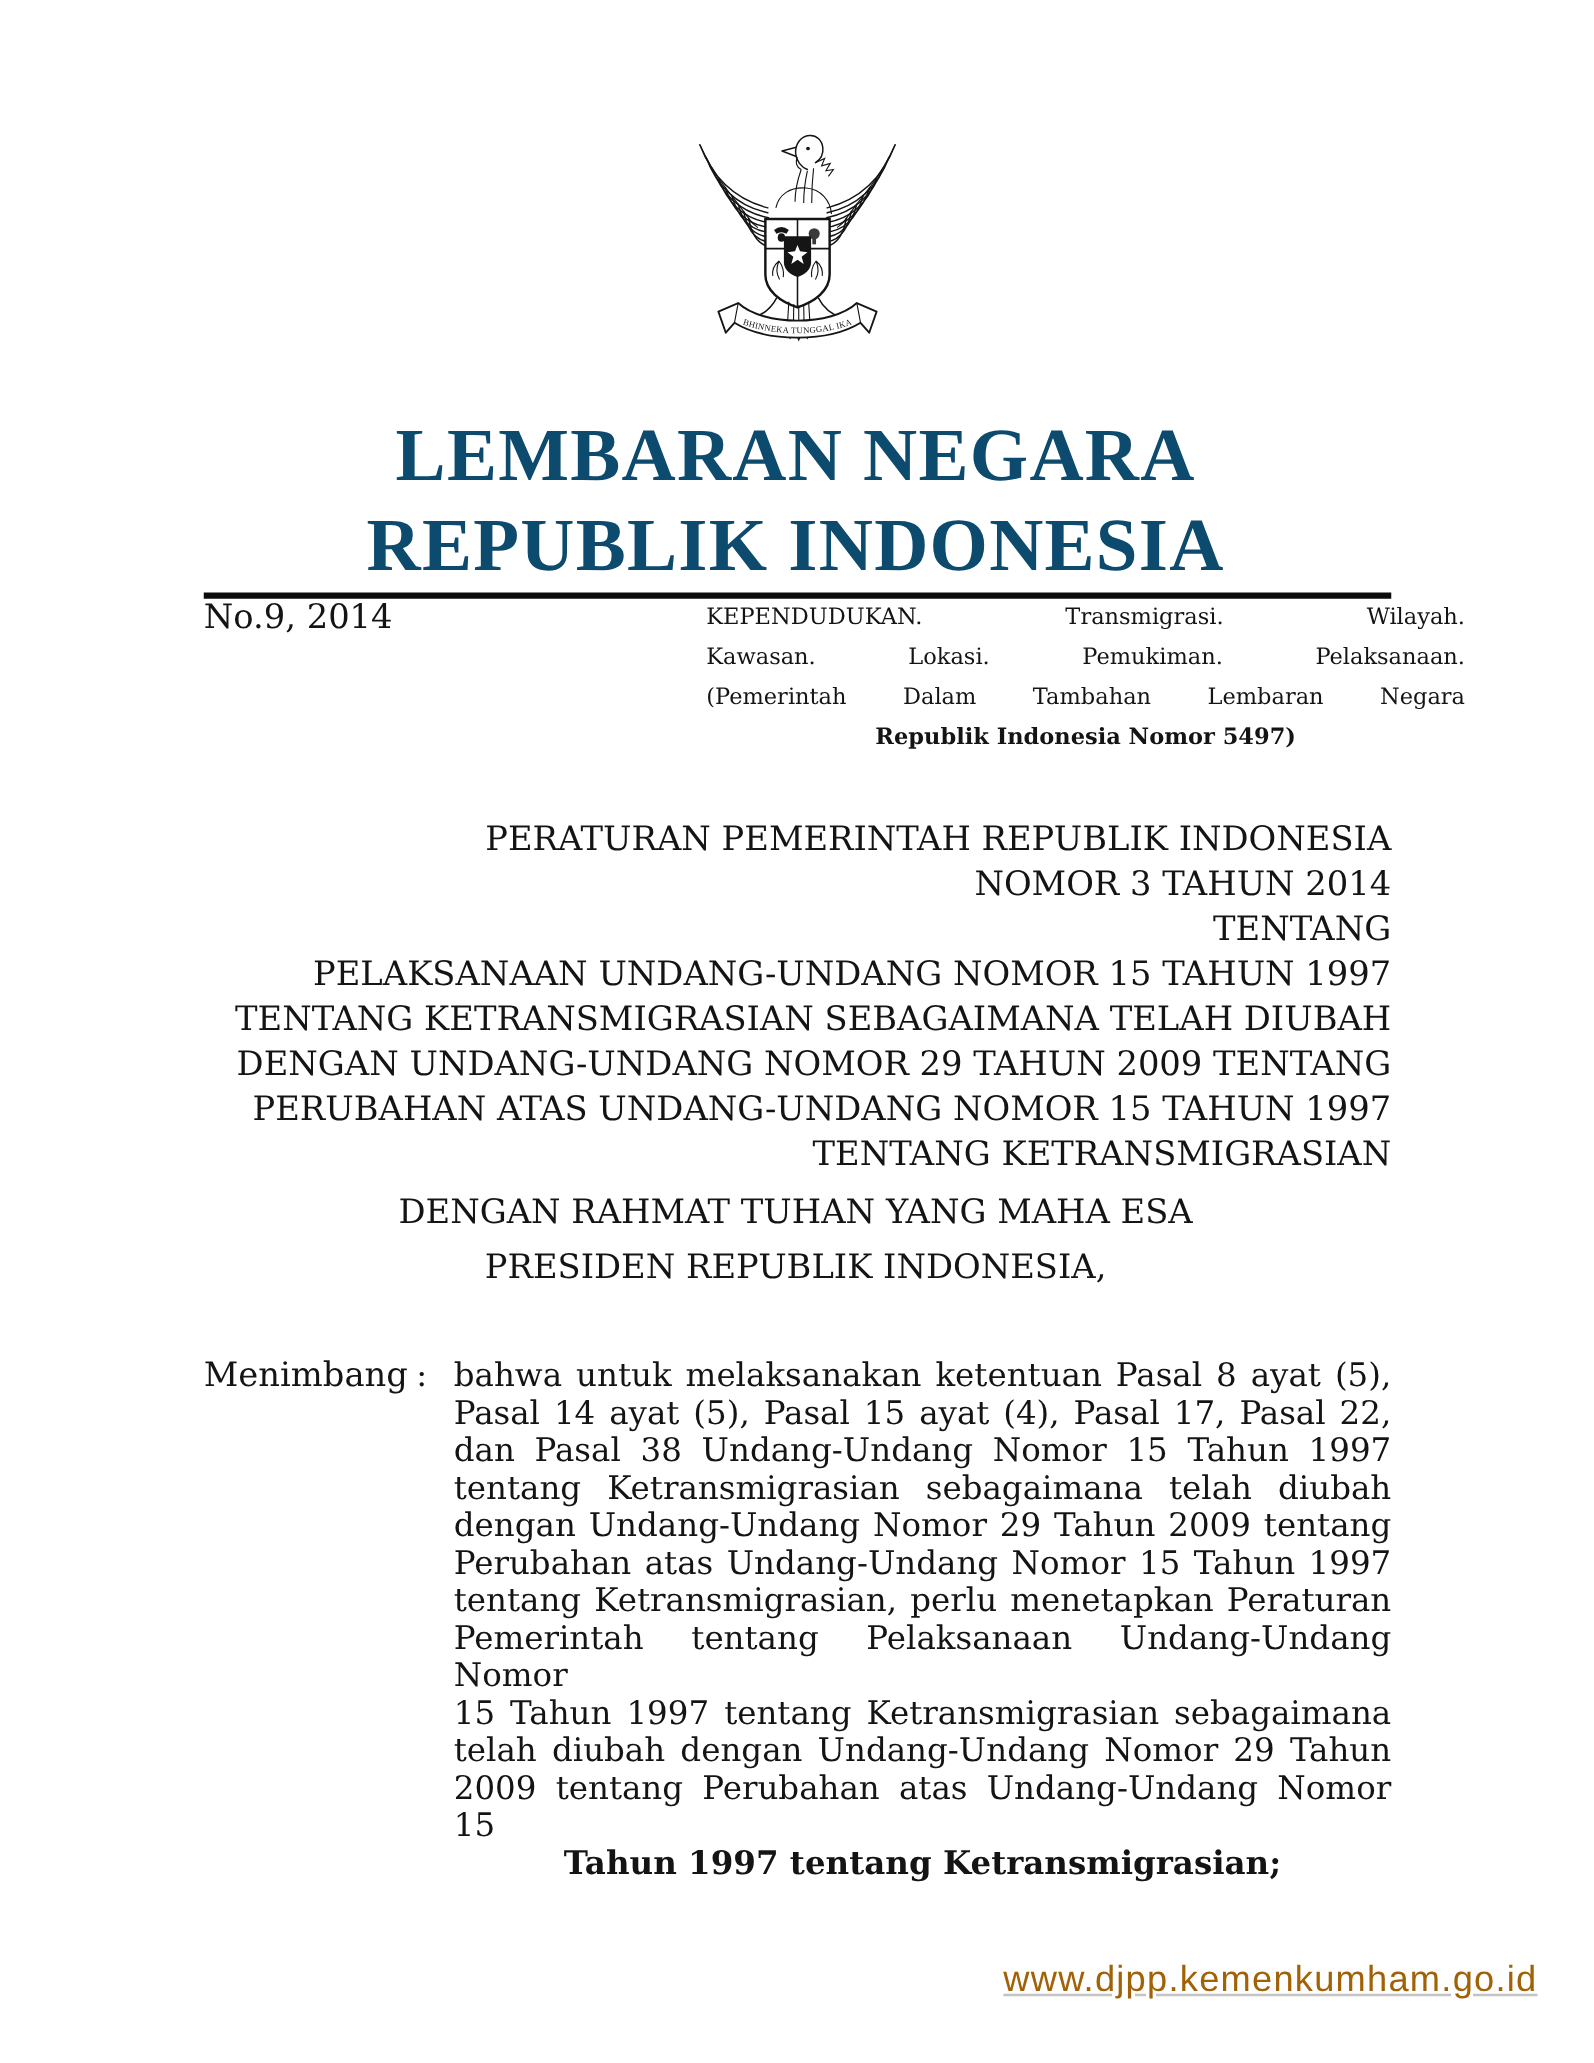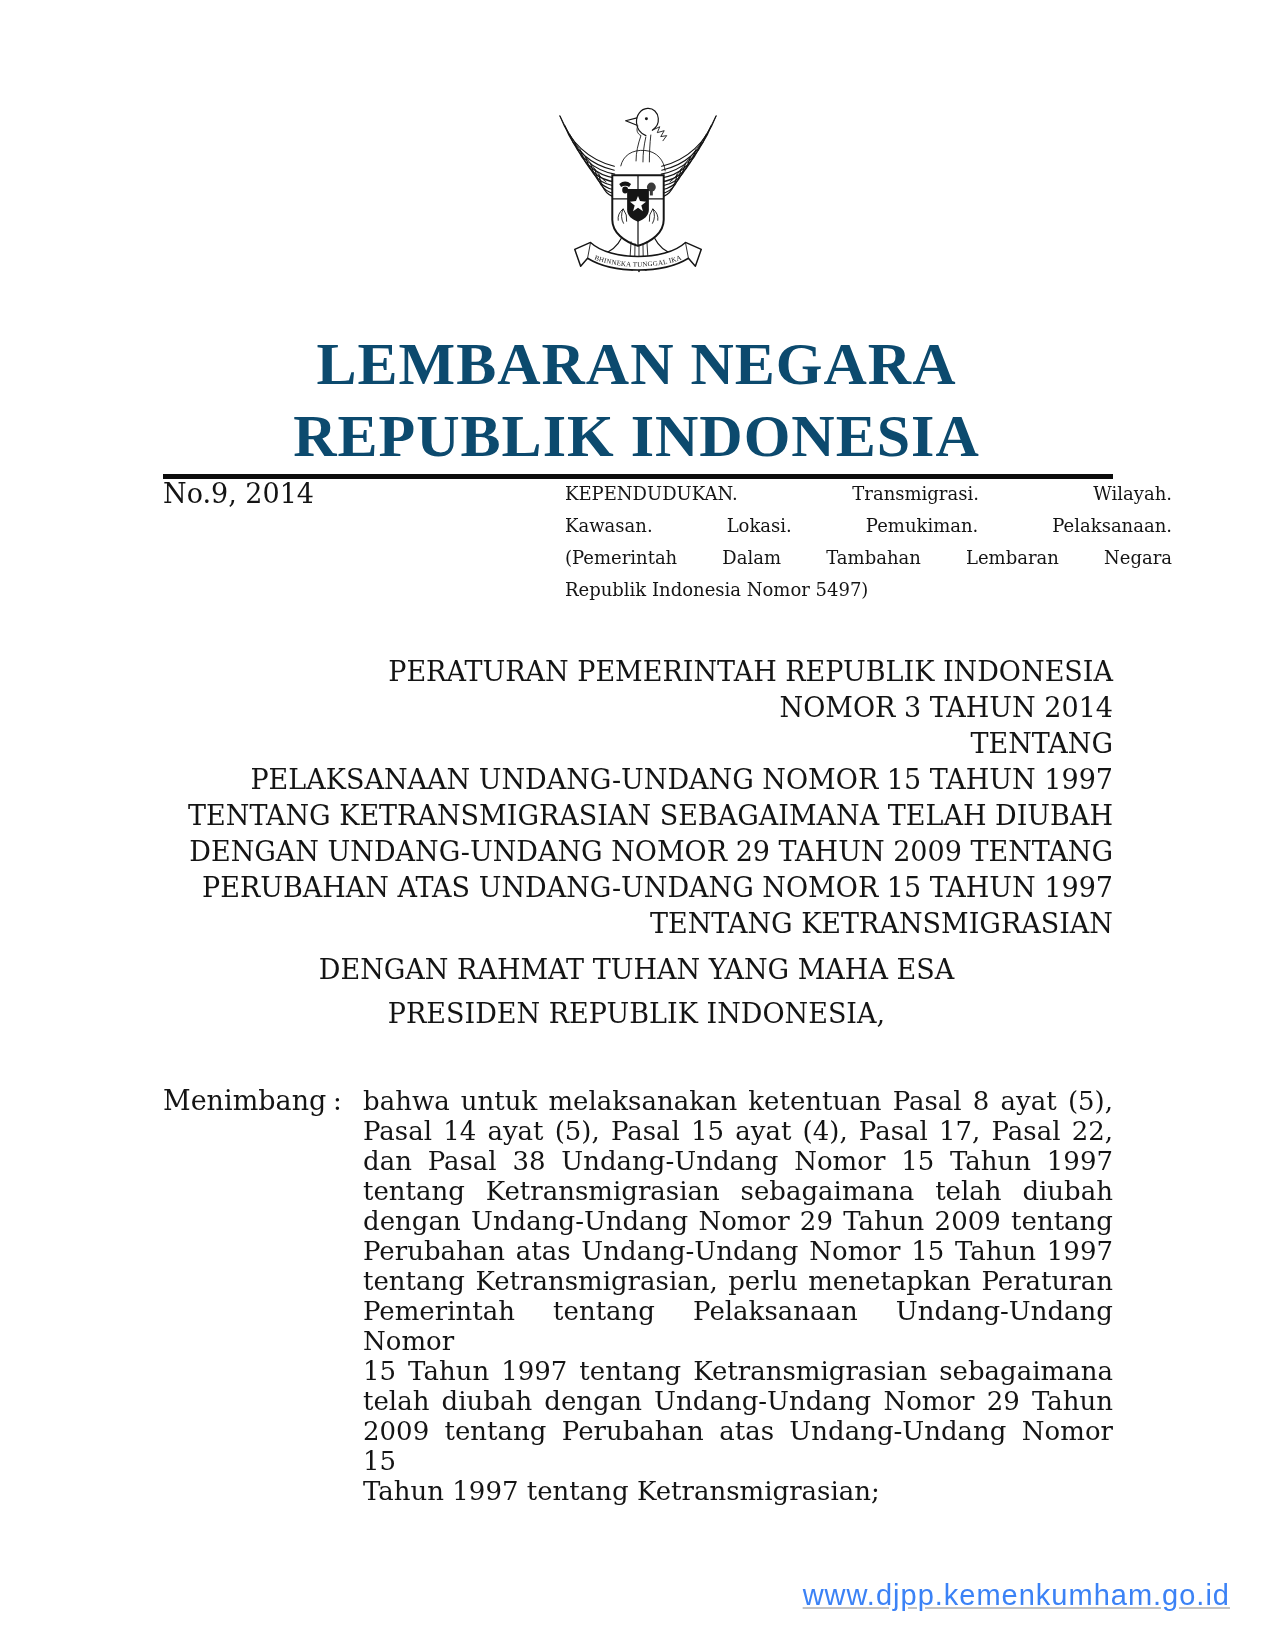--- a/index.html
+++ b/index.html
@@ -18,39 +18,39 @@
     font-family:"Liberation Serif","DejaVu Serif",serif;
     font-weight:bold; font-size:60px; line-height:72px; letter-spacing:1px;
     color:#0c4a6e; white-space:nowrap;
   }
   .header-rule { position:absolute; left:163px; top:474px; width:950px; height:5px; background:#0c0c0c; }
   
   .issue-number { position:absolute; left:163px; top:478px; font-size:27px; line-height:32px; }
   .subject-block { position:absolute; left:523px; top:478px; width:607px; font-size:18px; line-height:32px;margin-left:42px; }
   
   .jline { text-align:justify; text-align-last:justify; text-justify:inter-word; }
-  .jlast { text-align:left; }
+  .jlast { text-align:center;font-weight:bold; }
   
   .reg-headings {
     position:absolute; left:160px; top:654px; width:953px; text-align:right;
     font-size:27px; line-height:36px;
   }
   .invocation  { position:absolute; left:160px; top:952px; width:953px; text-align:center; font-size:27px; line-height:36px; }
   .authority   { position:absolute; left:160px; top:996px; width:953px; text-align:center; font-size:27px; line-height:36px; }
   
   .considering { position:absolute; left:163px; top:1086px; width:950px; display:flex; align-items:flex-start; }
   .considering .label { width:170px; flex:0 0 170px; font-size:27px; line-height:30px; }
   .considering .sep   { width:30px;  flex:0 0 30px;  font-size:26px; line-height:30px; }
   .considering .ctext { flex:1 1 auto; font-size:26px; line-height:30px; }
   
   .watermark {
     position:absolute; right:45px; top:1568px;
     font-family:"Liberation Sans","DejaVu Sans",sans-serif;
-    font-size:29px; color:#3b82f6; text-decoration:underline;
-    text-decoration-color:#c3c3c3; letter-spacing:1px;margin-top:11px;
+    font-size:29px; color:#a16207; text-decoration:underline;
+    text-decoration-color:#c3c3c3; letter-spacing:1px;
   }
 </style>
 </head>
 <body>
 
 <div id="page">
 
   <svg class="emblem" viewBox="0 0 360 400" aria-hidden="true">
 
     <g>

